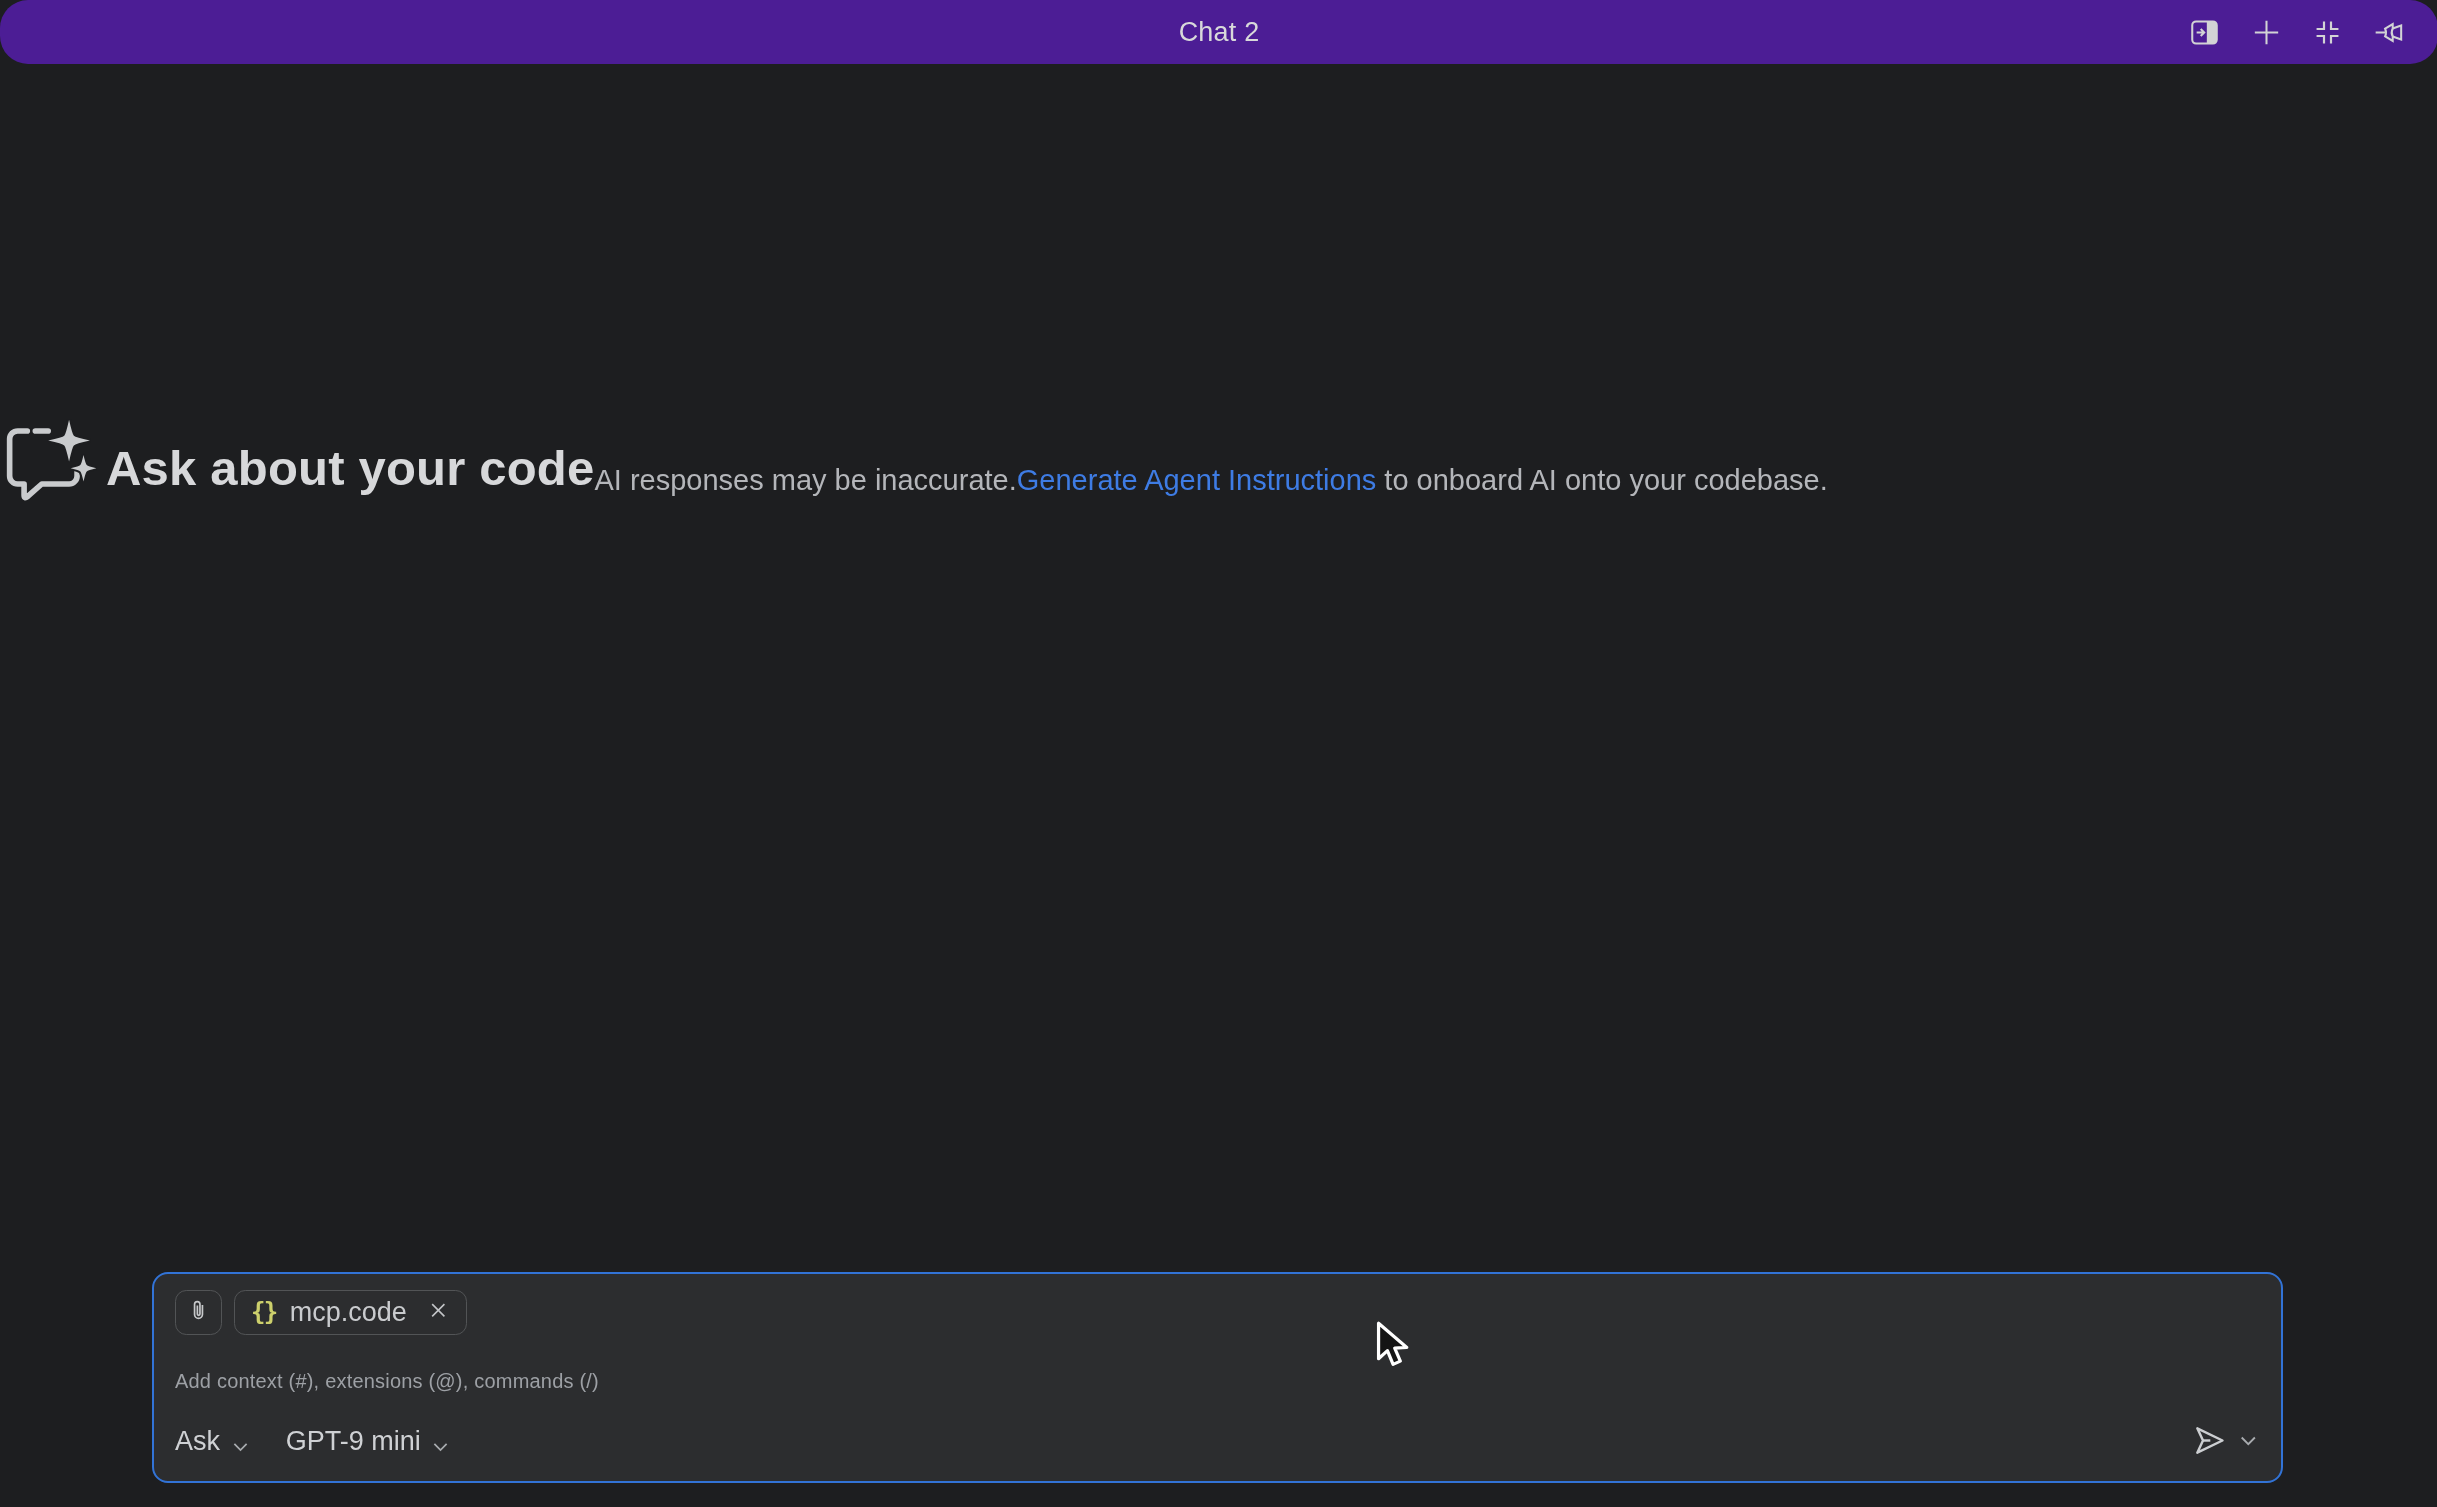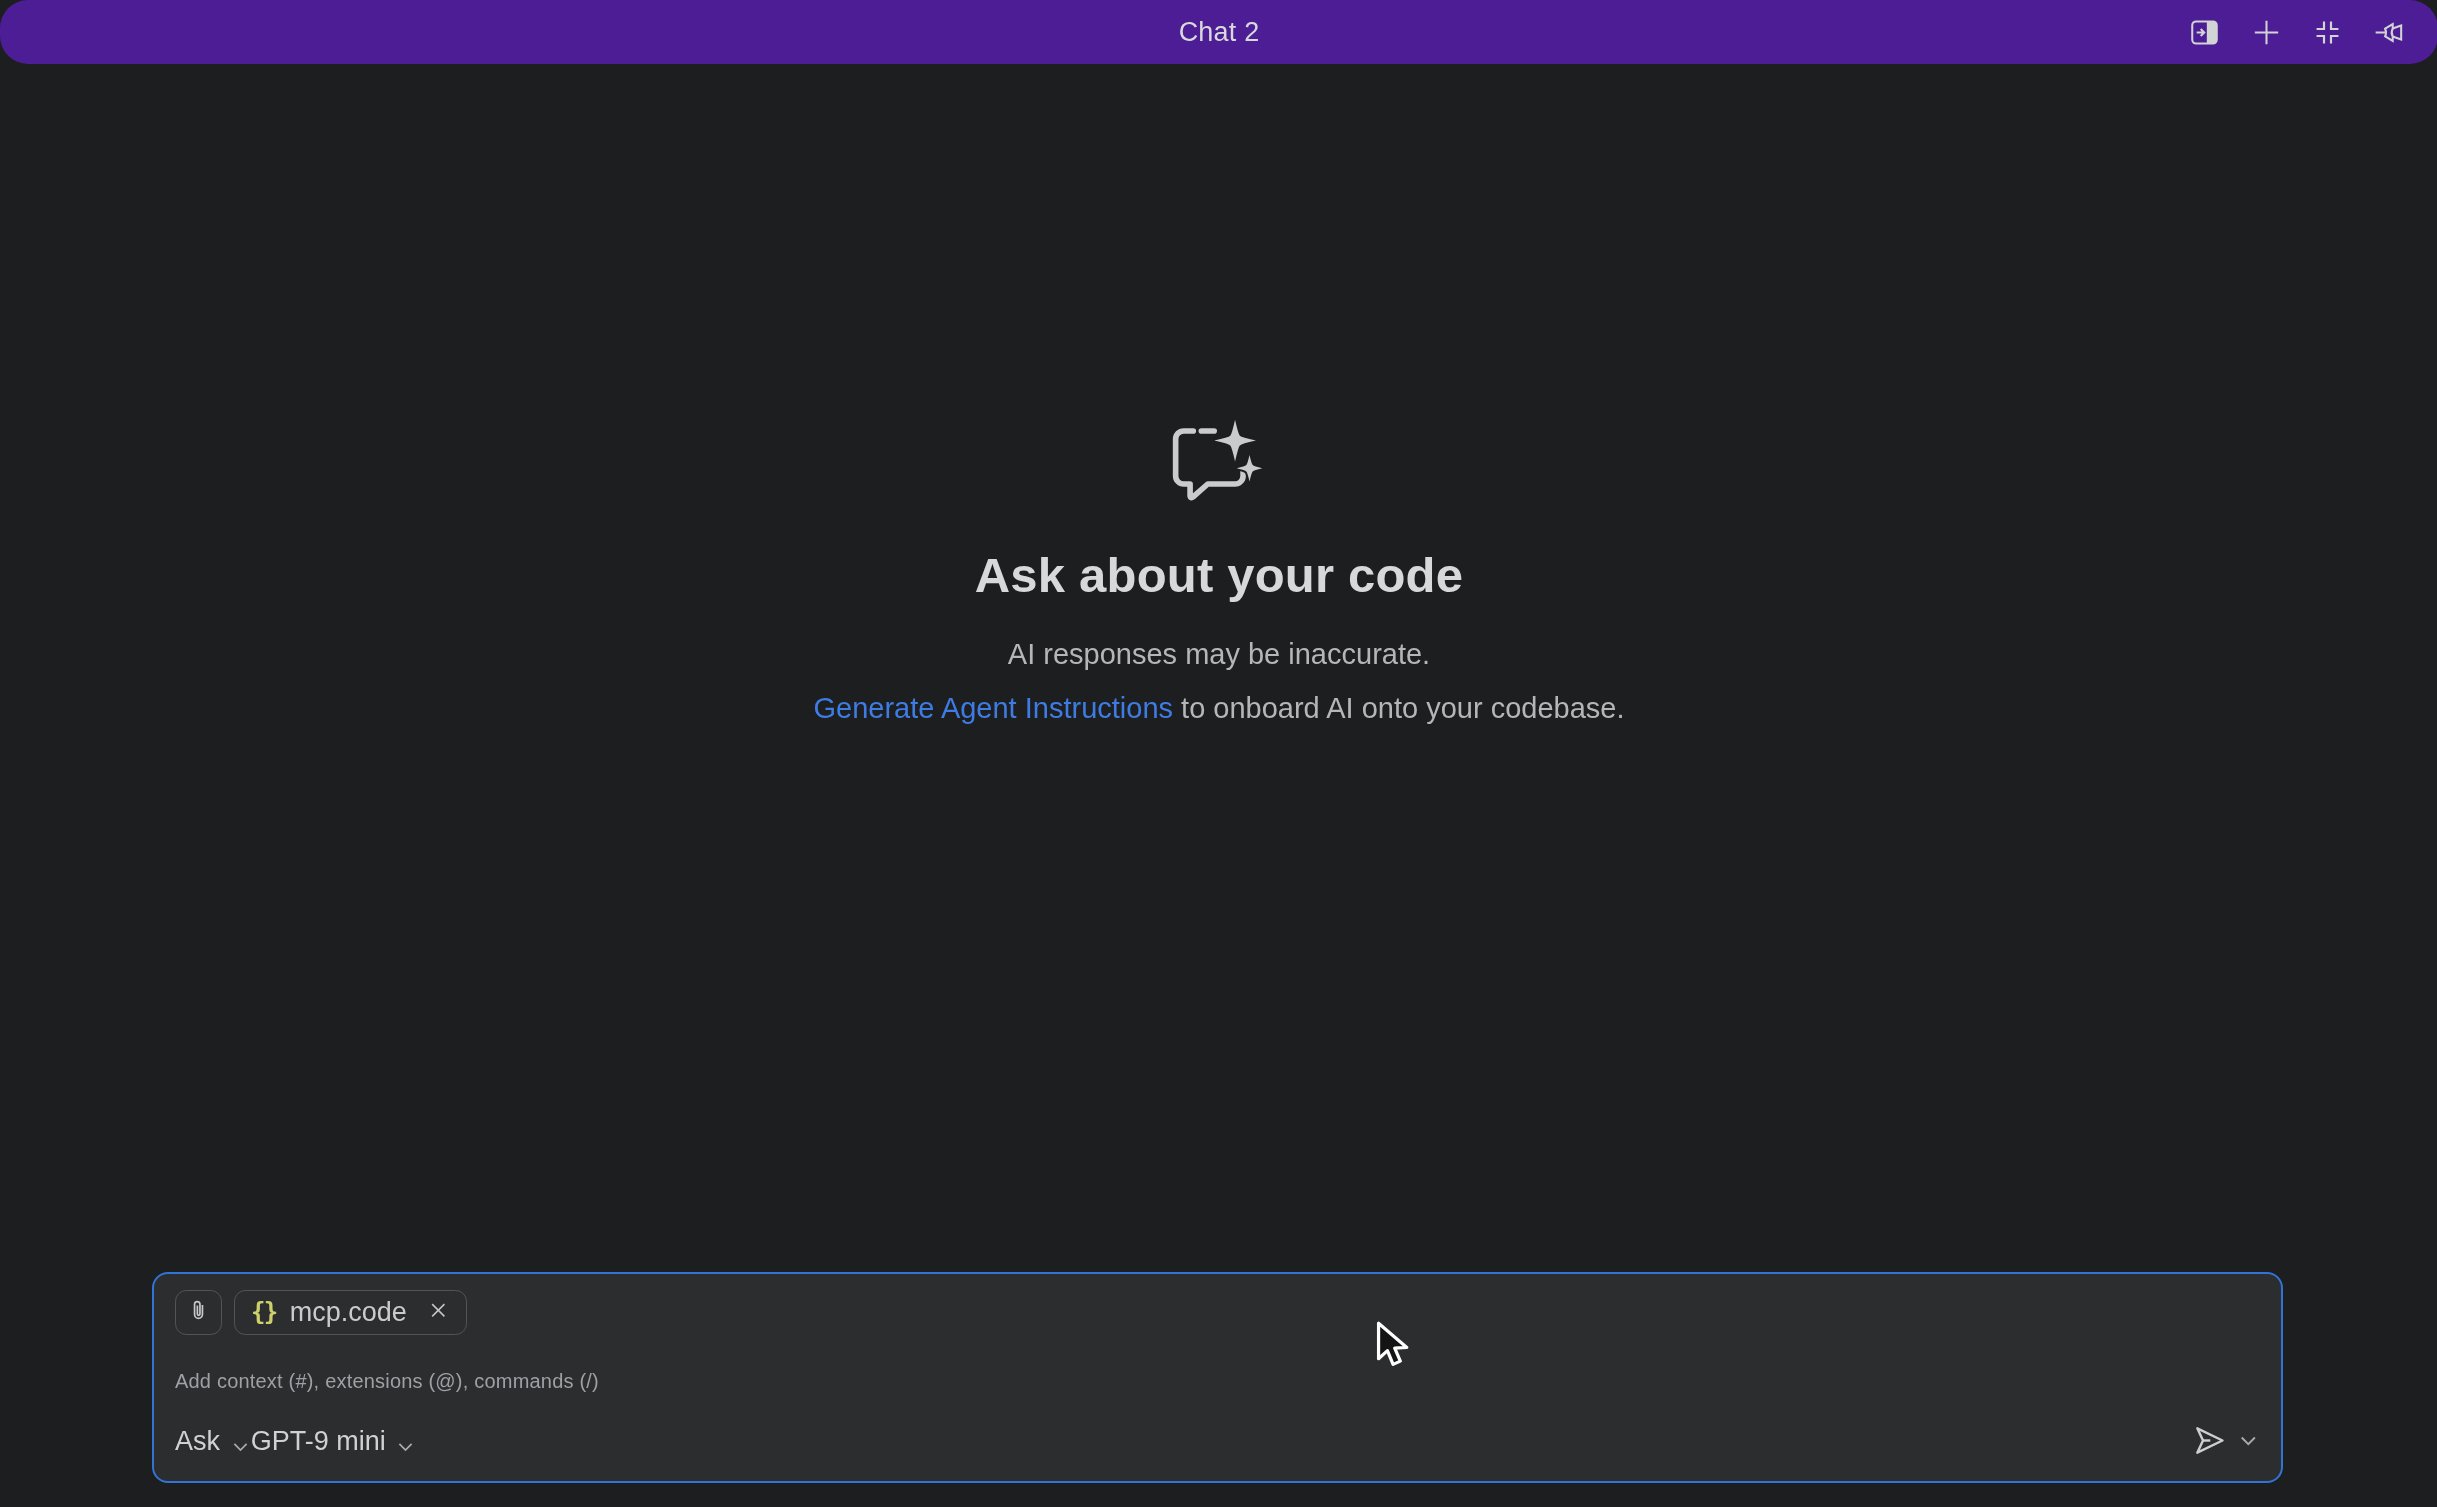--- a/index.html
+++ b/index.html
@@ -28,21 +28,21 @@
   .tb-btn {
     width: 39px; height: 39px; border: none; background: transparent;
     display: flex; align-items: center; justify-content: center;
     color: #d2d3d5; cursor: pointer; padding: 0;
   }
   .tb-btn svg { width: 35px; height: 35px; display: block; }
 
   
   .empty-state {
     position: absolute; top: 413px; left: 0; right: 0;
-    display: flex; flex-direction: column; align-items: center; text-align: right;
+    display: flex; align-items: center; text-align: right;
   }
   .empty-icon { width: 106px; height: 97px; color: #c9cbcd; margin-bottom: 37px; }
   .empty-heading {
     font-size: 49px; font-weight: 700; color: #d7d8da; letter-spacing: 0.2px;
     margin-bottom: 24px;
   }
   .empty-sub {
     font-size: 29px; font-weight: 400; color: #b4b6ba; line-height: 54px;
   }
   .empty-link { color: #3e7ce4; text-decoration: none; cursor: pointer; }
@@ -84,21 +84,21 @@
   .prompt-line {
     margin-top: 26px; height: 40px;
     font-size: 20px; color: #9da0a5; letter-spacing: 0.2px;
     display: flex; align-items: center; cursor: text;
   }
 
   .composer-bottom {
     margin-top: auto; height: 47px;
     display: flex; align-items: center; justify-content: space-between;
   }
-  .selects { display: flex; align-items: center; }
+  .selects { display: flex; align-items: center; gap: 35px; }
   .select-btn {
     background: transparent; border: none; padding: 0; cursor: pointer;
     display: flex; align-items: center; gap: 9.7px;
     font-family: inherit; font-size: 27px; font-weight: 500; color: #cfd1d4;
   }
   .select-btn .chev { width: 21px; height: 21px; color: #a8abaf; margin-top: 3.2px; }
   .send-group { display: flex; align-items: center; gap: 8px; }
   .send-btn, .send-opt-btn {
     background: transparent; border: none; padding: 0; cursor: pointer;
     color: #ccced1; display: flex; align-items: center; justify-content: center;

